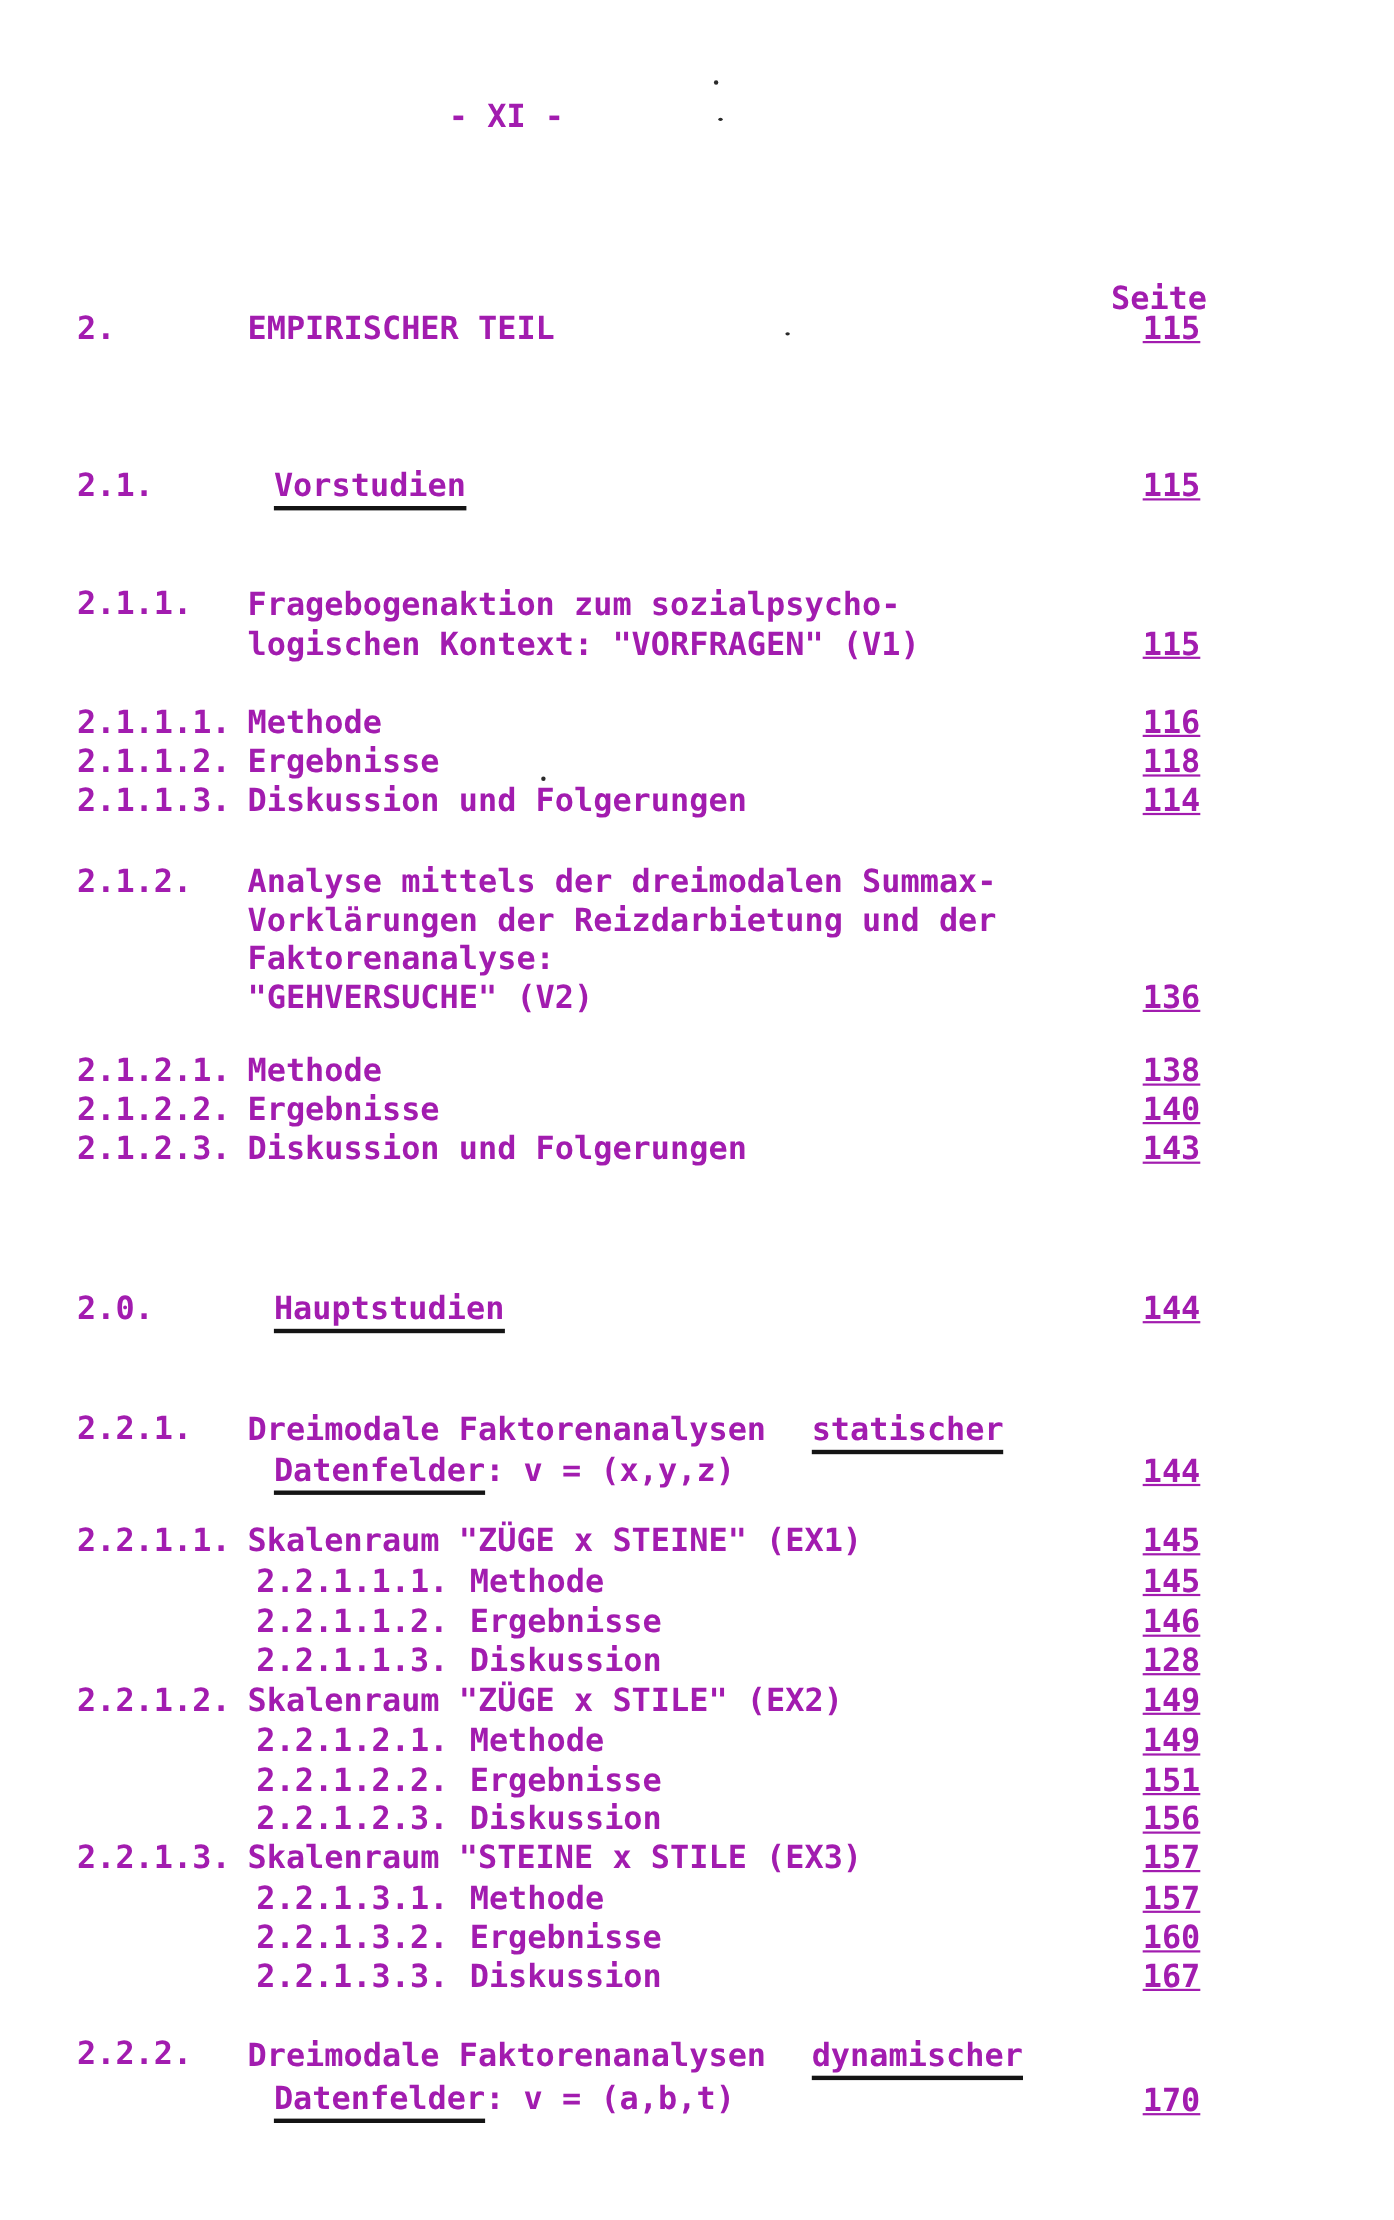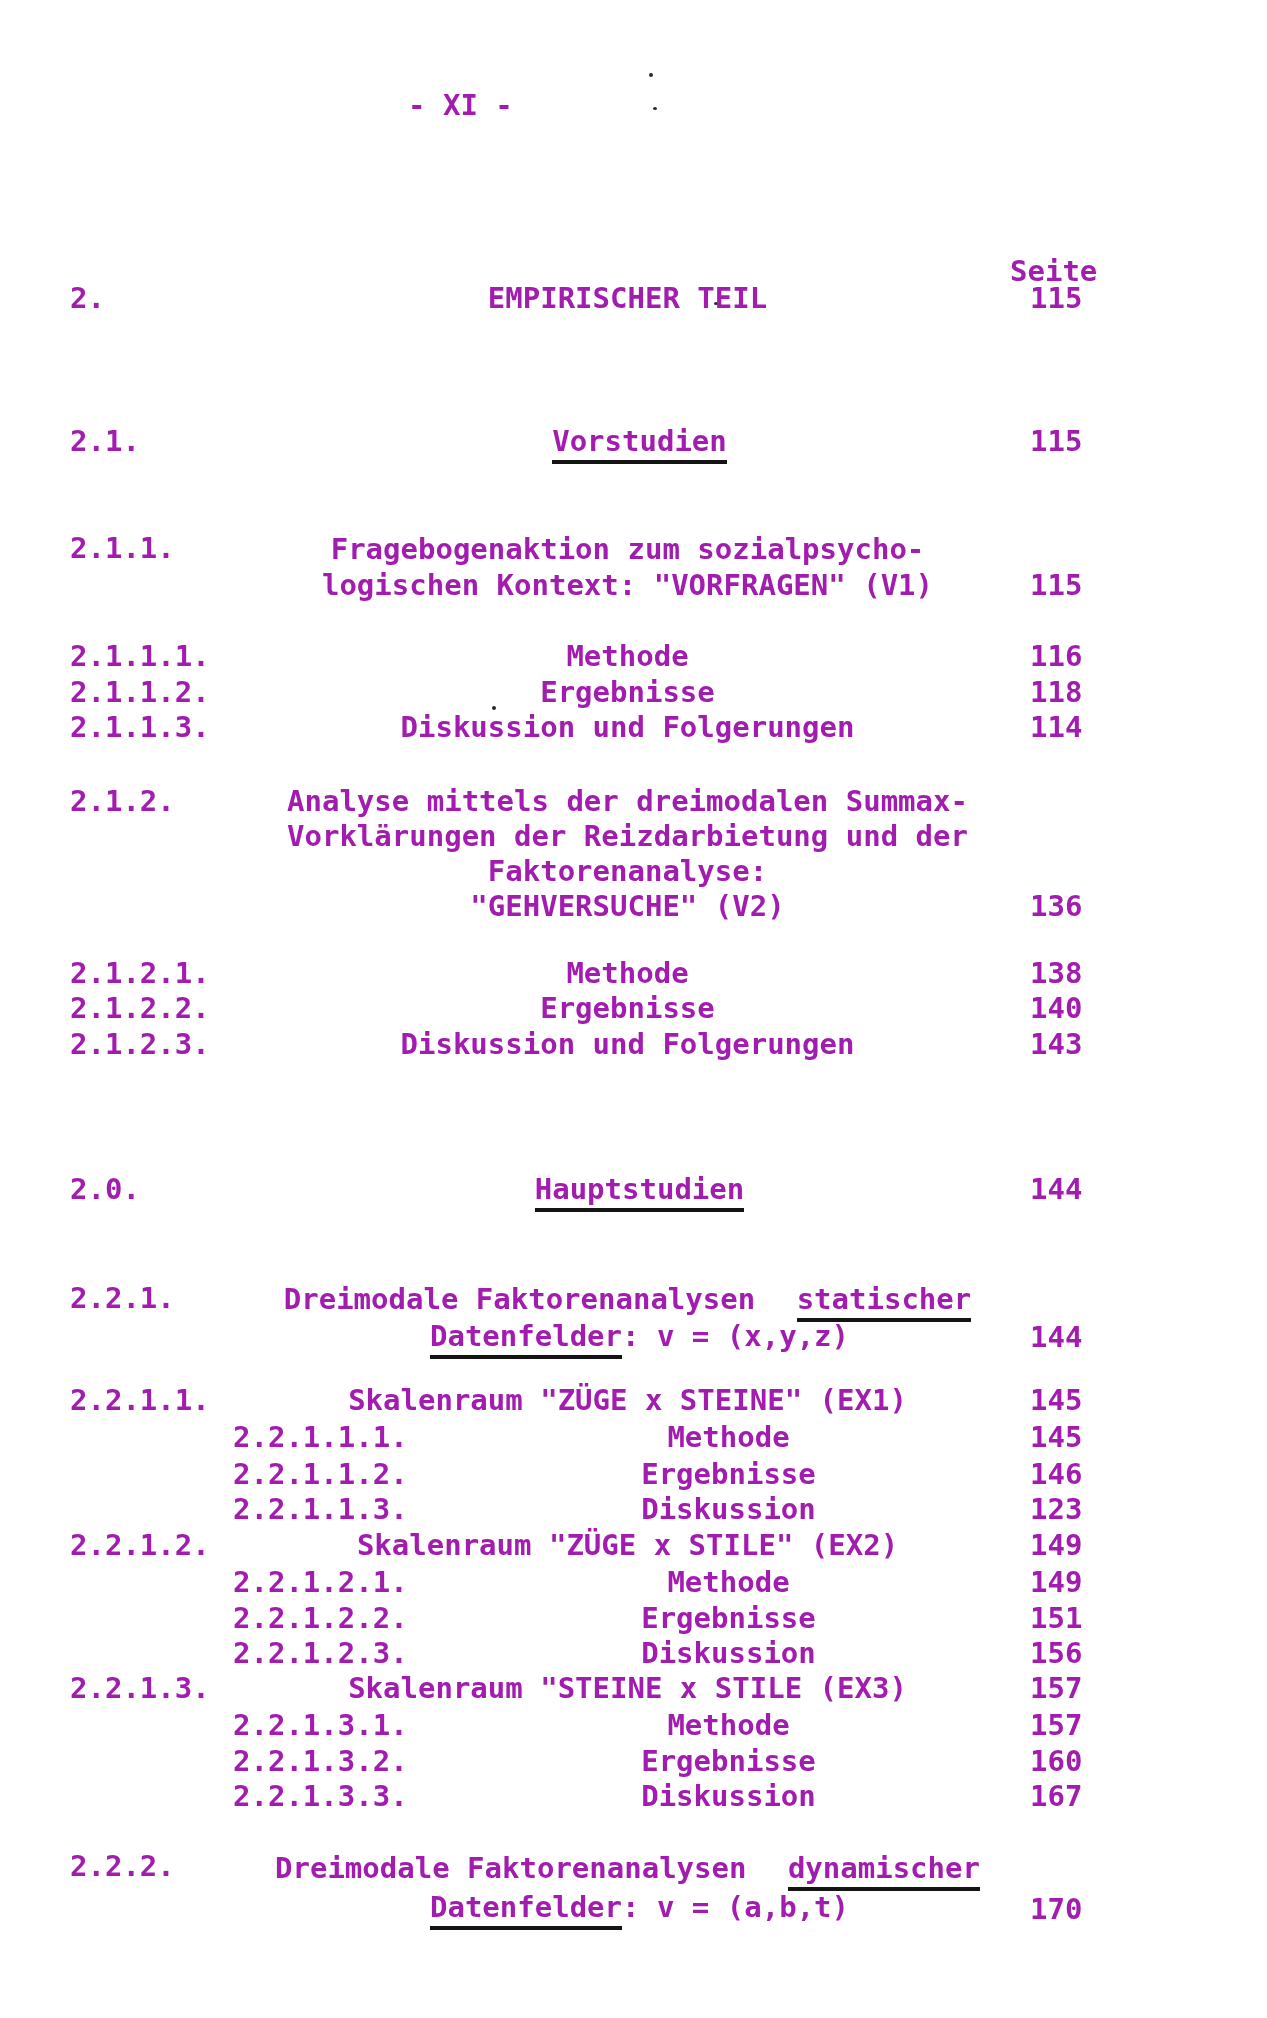--- a/index.html
+++ b/index.html
@@ -32,26 +32,26 @@
   .row {
     position: absolute;
     left: 70px;
     width: 1030px;
     display: flex;
     align-items: flex-start;
   }
   .row.indent { left: 233px; width: 867px; }
   .num { flex: 0 0 155px; white-space: pre; }
   .row.indent .num { flex: 0 0 194px; }
-  .title { flex: 1 1 auto; min-width: 0; text-align: center; }
+  .title { flex: 1 1 auto; min-width: 0; }
   .line { display: block; white-space: pre; }
   .lh36 .line { line-height: 36px; }
   .lh37 .line { line-height: 37px; }
   .lh39 .line { line-height: 39px; }
-  .page-num { flex: 0 0 70px; text-align: left; align-self: flex-end; white-space: pre; }
+  .page-num { flex: 0 0 70px; text-align: center; align-self: flex-end; white-space: pre; text-decoration: underline; }
   .ul { border-bottom: 4px solid #141414; padding-bottom: 2px; margin-left: 24px; }
   .speck { position: absolute; background: #2a2a2a; border-radius: 50%; }
   .speck.s1 { left: 649px; top: 73px;  width: 4px; height: 4px; }
   .speck.s2 { left: 653px; top: 107px; width: 4px; height: 3px; }
   .speck.s3 { left: 492px; top: 706px; width: 4px; height: 4px; }
   .speck.s4 { left: 714px; top: 302px; width: 4px; height: 3px; }
 </style>
 </head>
 <body>
 
@@ -188,21 +188,21 @@
         <span class="line">Ergebnisse</span>
       </span>
     <span class="page-num">146</span>
   </div>
 
   <div class="row indent" style="top:1492px">
     <span class="num">2.2.1.1.3.</span>
     <span class="title">
         <span class="line">Diskussion</span>
       </span>
-    <span class="page-num">123</span>
+    <span class="page-num">128</span>
   </div>
 
   <div class="row" style="top:1528px">
     <span class="num">2.2.1.2.</span>
     <span class="title">
         <span class="line">Skalenraum "ZÜGE x STILE" (EX2)</span>
       </span>
     <span class="page-num">149</span>
   </div>
 

